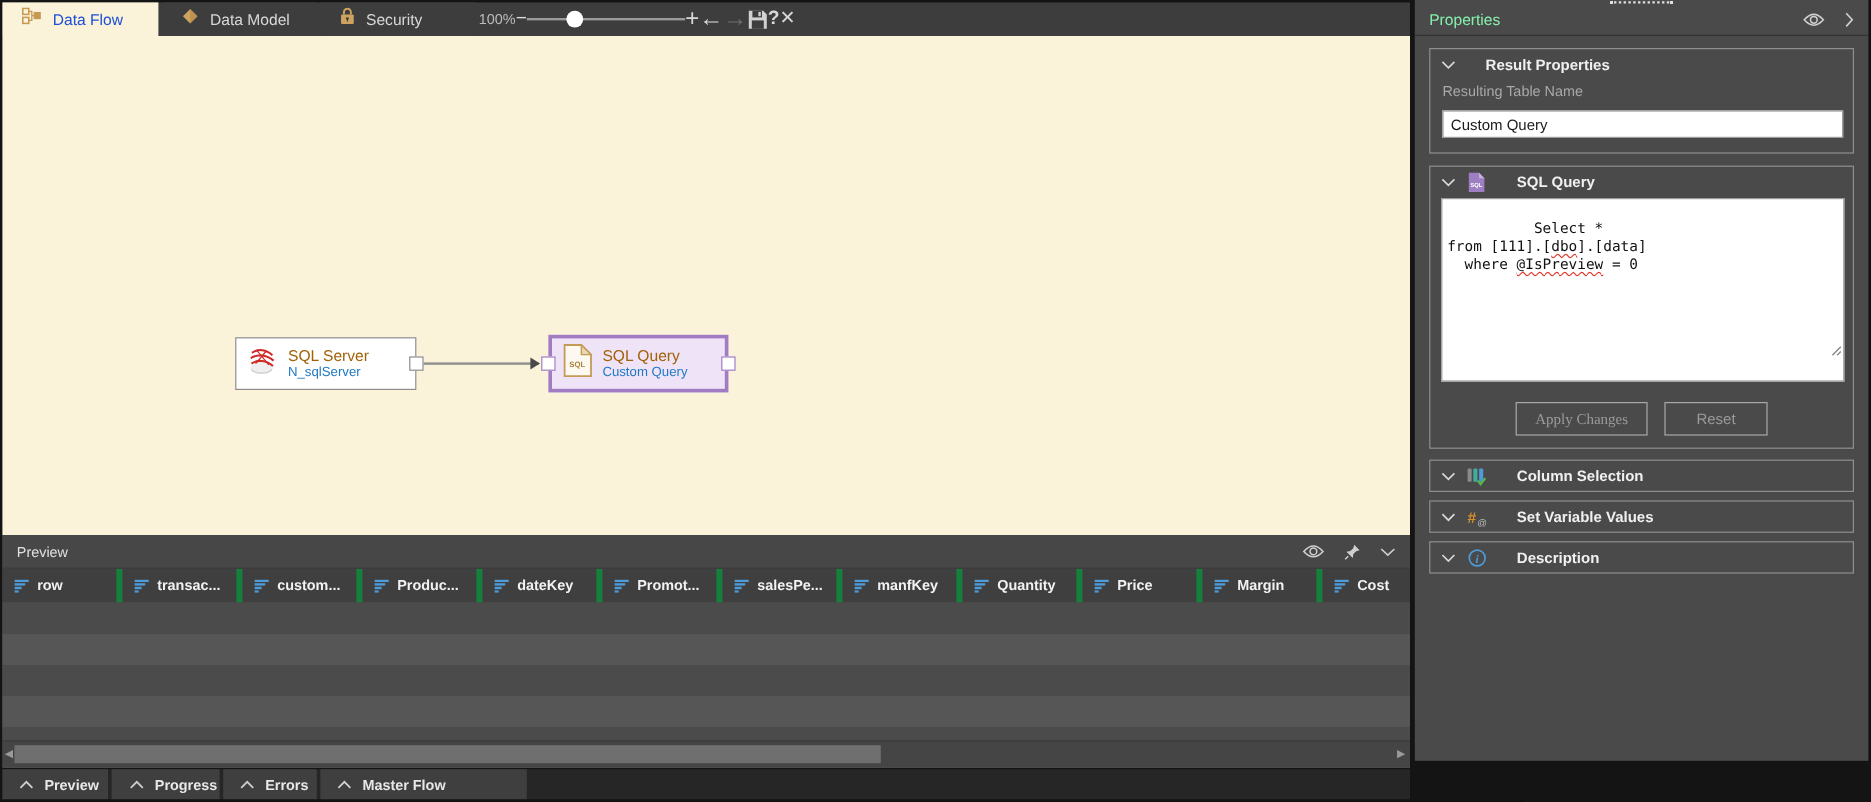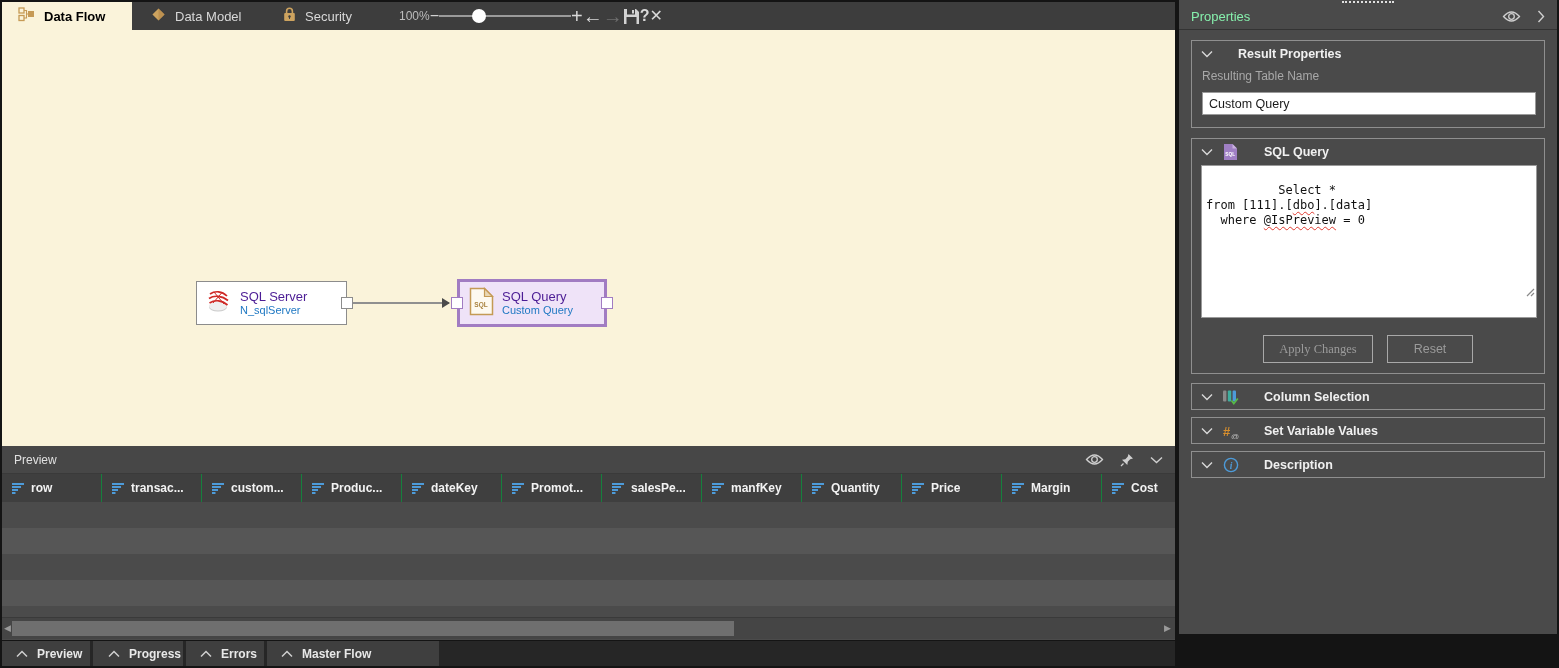--- a/index.html
+++ b/index.html
@@ -5,53 +5,53 @@
   * { box-sizing: border-box; margin: 0; padding: 0; }
   html,body { background:#0d0d0d; }
   body { font-family:"Liberation Sans", sans-serif; }
   .stage { position:relative; width:1559px; height:668px; background:#141414; overflow:hidden; }
 
   
   .topbar { position:absolute; left:2px; top:2px; width:1173px; height:28px; background:#3d3d3d; display:flex; }
   .tab { height:28px; display:flex; align-items:center; gap:9px; padding:0 16px; background:#3d3d3d; margin-right:3px; cursor:default; }
   .tab .tlabel { font-size:13px; color:#d8d8d8; }
   .tab.active { background:#faf3da; }
-  .tab.active .tlabel { color:#000000;font-weight:bold; }
+  .tab.active .tlabel { color:#1d4ed8; }
   .tab-dataflow { width:130px; }
   .tab-datamodel { width:129px; }
   .tab-security { width:129px; }
   .toolbar { flex:1; display:flex; align-items:center; justify-content:flex-start; }
   .zoomlabel { font-size:12px; color:#bdbdbd; }
   .tbglyph { color:#d9d9d9; font-size:16px; line-height:1; cursor:pointer; }
   .tbglyph.dim { color:#6f6f6f; }
   .tbglyph.big { font-size:20px; }
   .slider { position:relative; width:132px; height:14px; }
   .slider .track { position:absolute; left:0; right:0; top:6px; height:2px; background:#9a9a9a; }
   .slider .thumb { position:absolute; left:25%; top:0; width:14px; height:14px; border-radius:50%; background:#ffffff; }
 
   
   .canvas { position:absolute; left:2px; top:30px; width:1173px; height:416px; background:#faf3da; }
   .node { position:absolute; display:flex; align-items:center; gap:8px; padding-left:9px; }
-  .node-title { font-size:13px; color:#4c1d95; line-height:15px; }
+  .node-title { font-size:13px; color:#a16207; line-height:15px; }
   .node-sub { font-size:11px; color:#2079c3; line-height:13px; }
   .node-sqlserver { left:194px; top:251px; width:151px; height:44px; background:#ffffff; border:1px solid #8c8c8c; }
   .node-sqlquery { left:455px; top:249px; width:150px; height:48px; background:#efe3f8; border:3px solid #a17cc2; }
   .port { position:absolute; width:12px; height:12px; background:#ffffff; border:1px solid #8c8c8c; }
   .port.purple { border-color:#a17cc2; }
   .connector { position:absolute; left:351px; top:272px; width:96px; height:2px; background:#8f8f8f; }
   .connector .arrow { position:absolute; right:-1px; top:-4px; width:0; height:0; border-left:8px solid #4a4a4a; border-top:5px solid transparent; border-bottom:5px solid transparent; }
 
   
   .preview { position:absolute; left:2px; top:446px; width:1173px; height:194px; background:#4b4b4b; }
   .pv-header { height:28px; background:#474747; display:flex; align-items:center; padding:0 12px; border-bottom:1px solid #3a3a3a; }
   .pv-title { font-size:12px; color:#e0e0e0; }
   .pv-icons { margin-left:auto; display:flex; align-items:center; gap:16px; }
   .pv-icons > span { display:inline-flex; cursor:pointer; }
   .pv-cols { height:28px; display:flex; background:#3f3f3f; overflow:hidden; }
-  .col-cell { flex:0 0 100px; display:flex; align-items:center; gap:6px; padding-left:10px; border-right:1px solid #15803d; cursor:pointer; }
+  .col-cell { flex:0 0 100px; display:flex; align-items:center; gap:6px; padding-left:10px; border-right:5px solid #15803d; cursor:pointer; }
   .col-label { font-size:12px; font-weight:bold; color:#f2f2f2; white-space:nowrap; }
   .col-icon { display:inline-flex; }
   .pv-rows { height:115px; background:repeating-linear-gradient(180deg,#4b4b4b 0px,#4b4b4b 26px,#565656 26px,#565656 52px); }
   .pv-scroll { position:relative; height:22px; background:#454545; border-top:1px solid #3a3a3a; }
   .pv-scroll .thumb { position:absolute; left:10px; top:3px; width:722px; height:15px; background:#6f6f6f; cursor:grab; }
   .scroll-arrow { position:absolute; top:5px; font-size:9px; color:#9a9a9a; cursor:pointer; }
   .scroll-arrow.left { left:2px; }
   .scroll-arrow.right { right:4px; }
 
   

